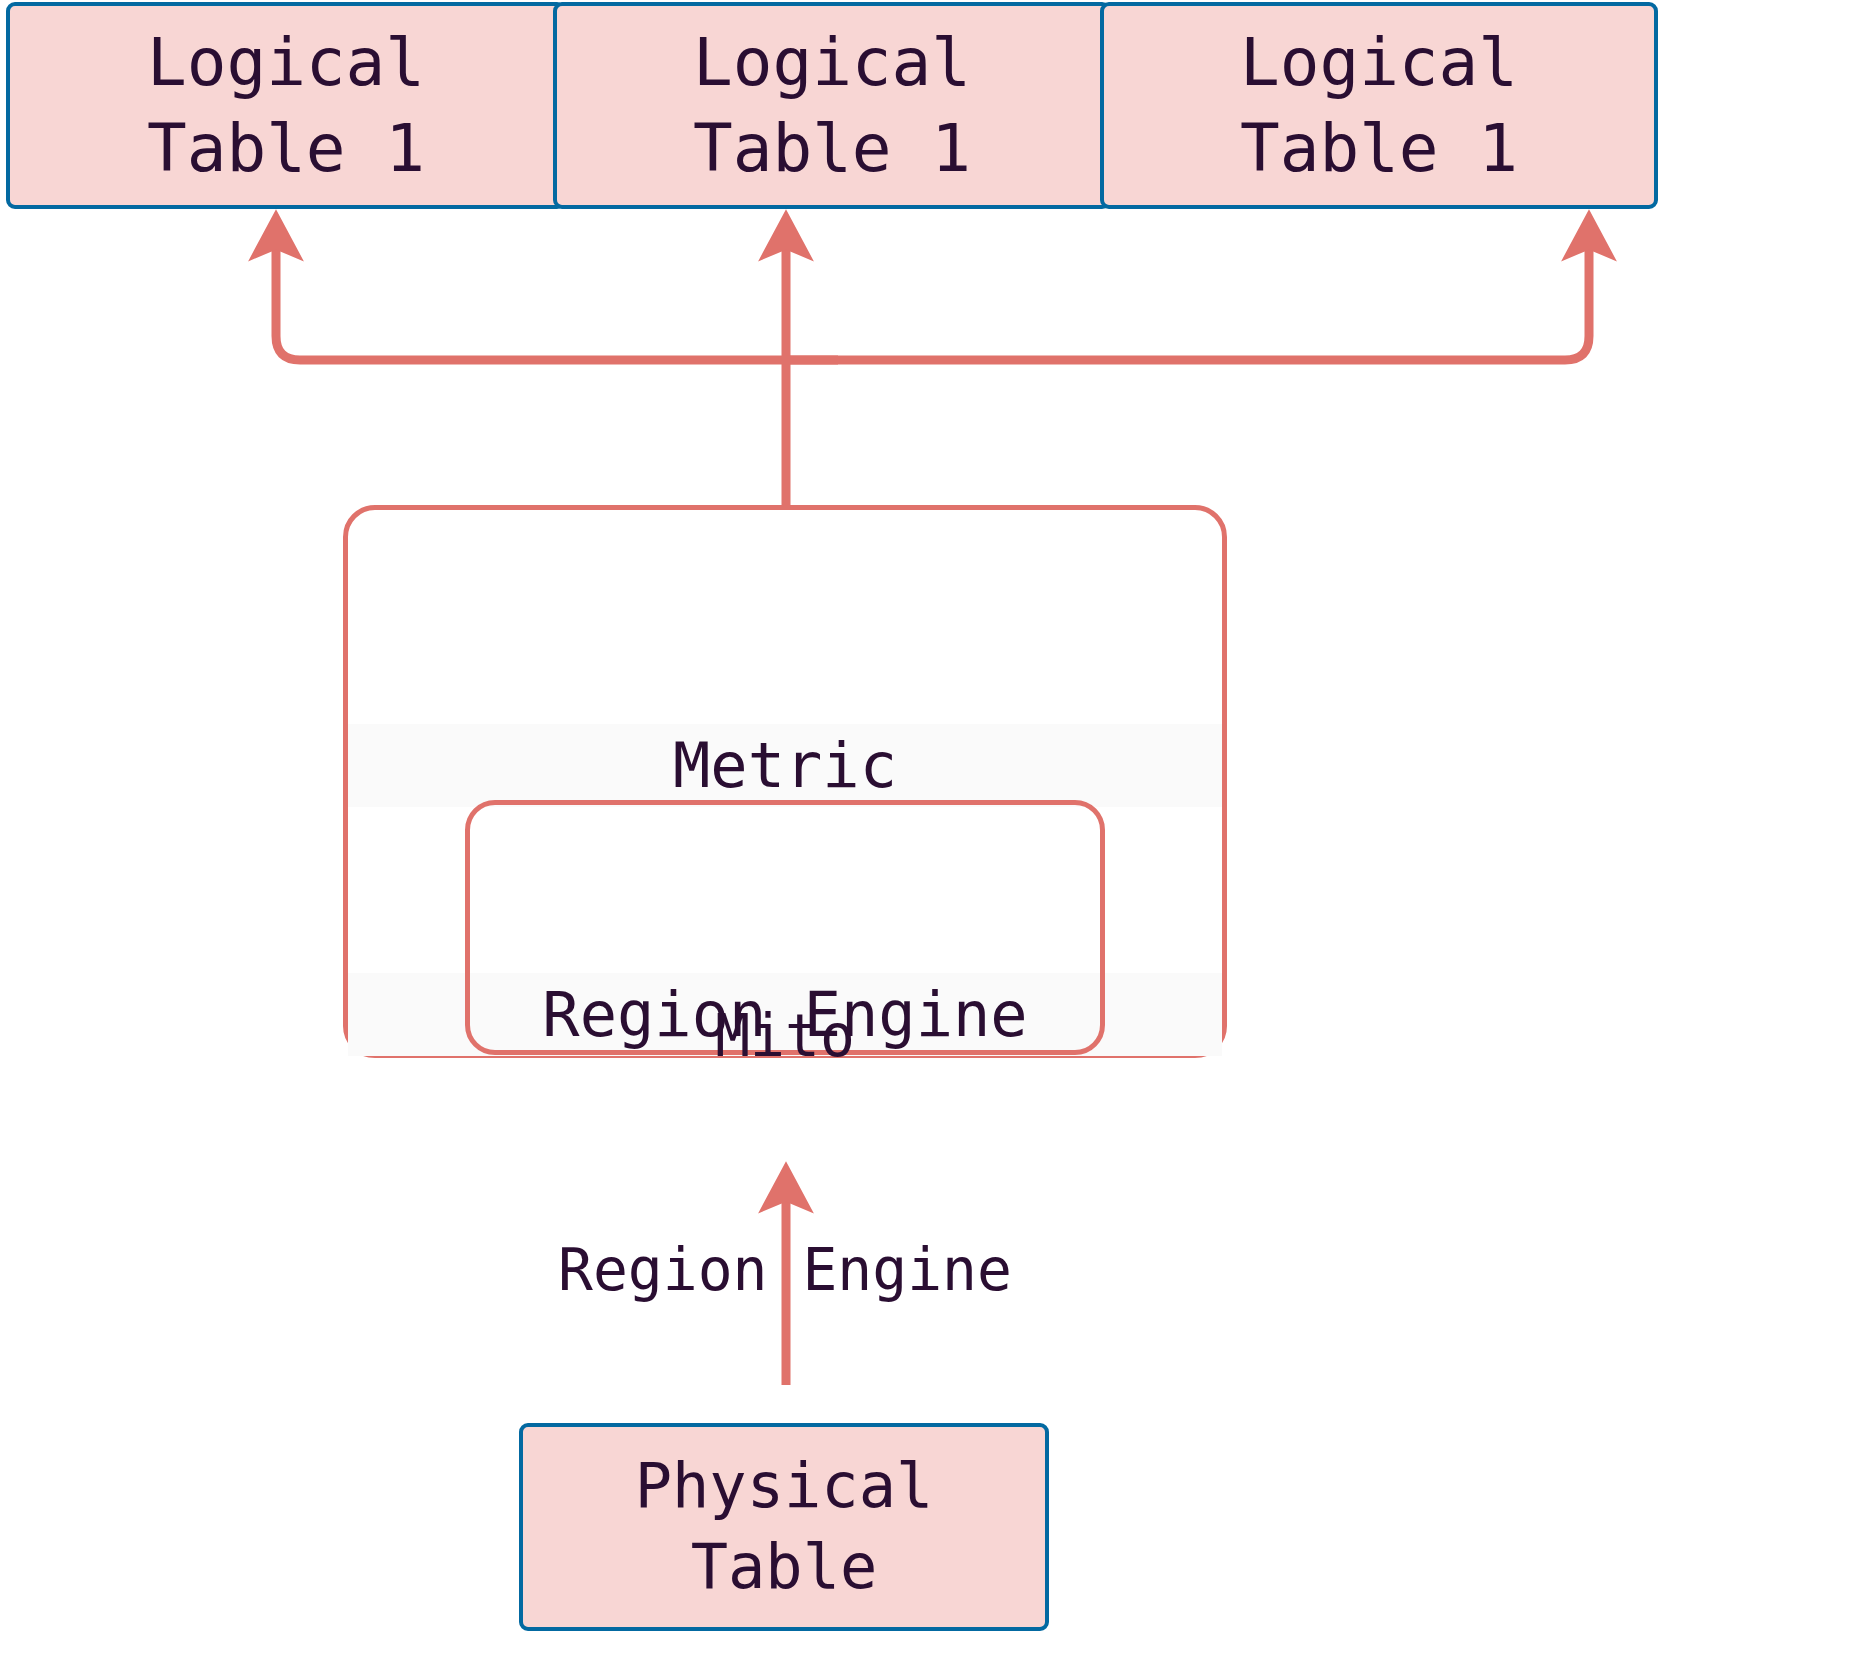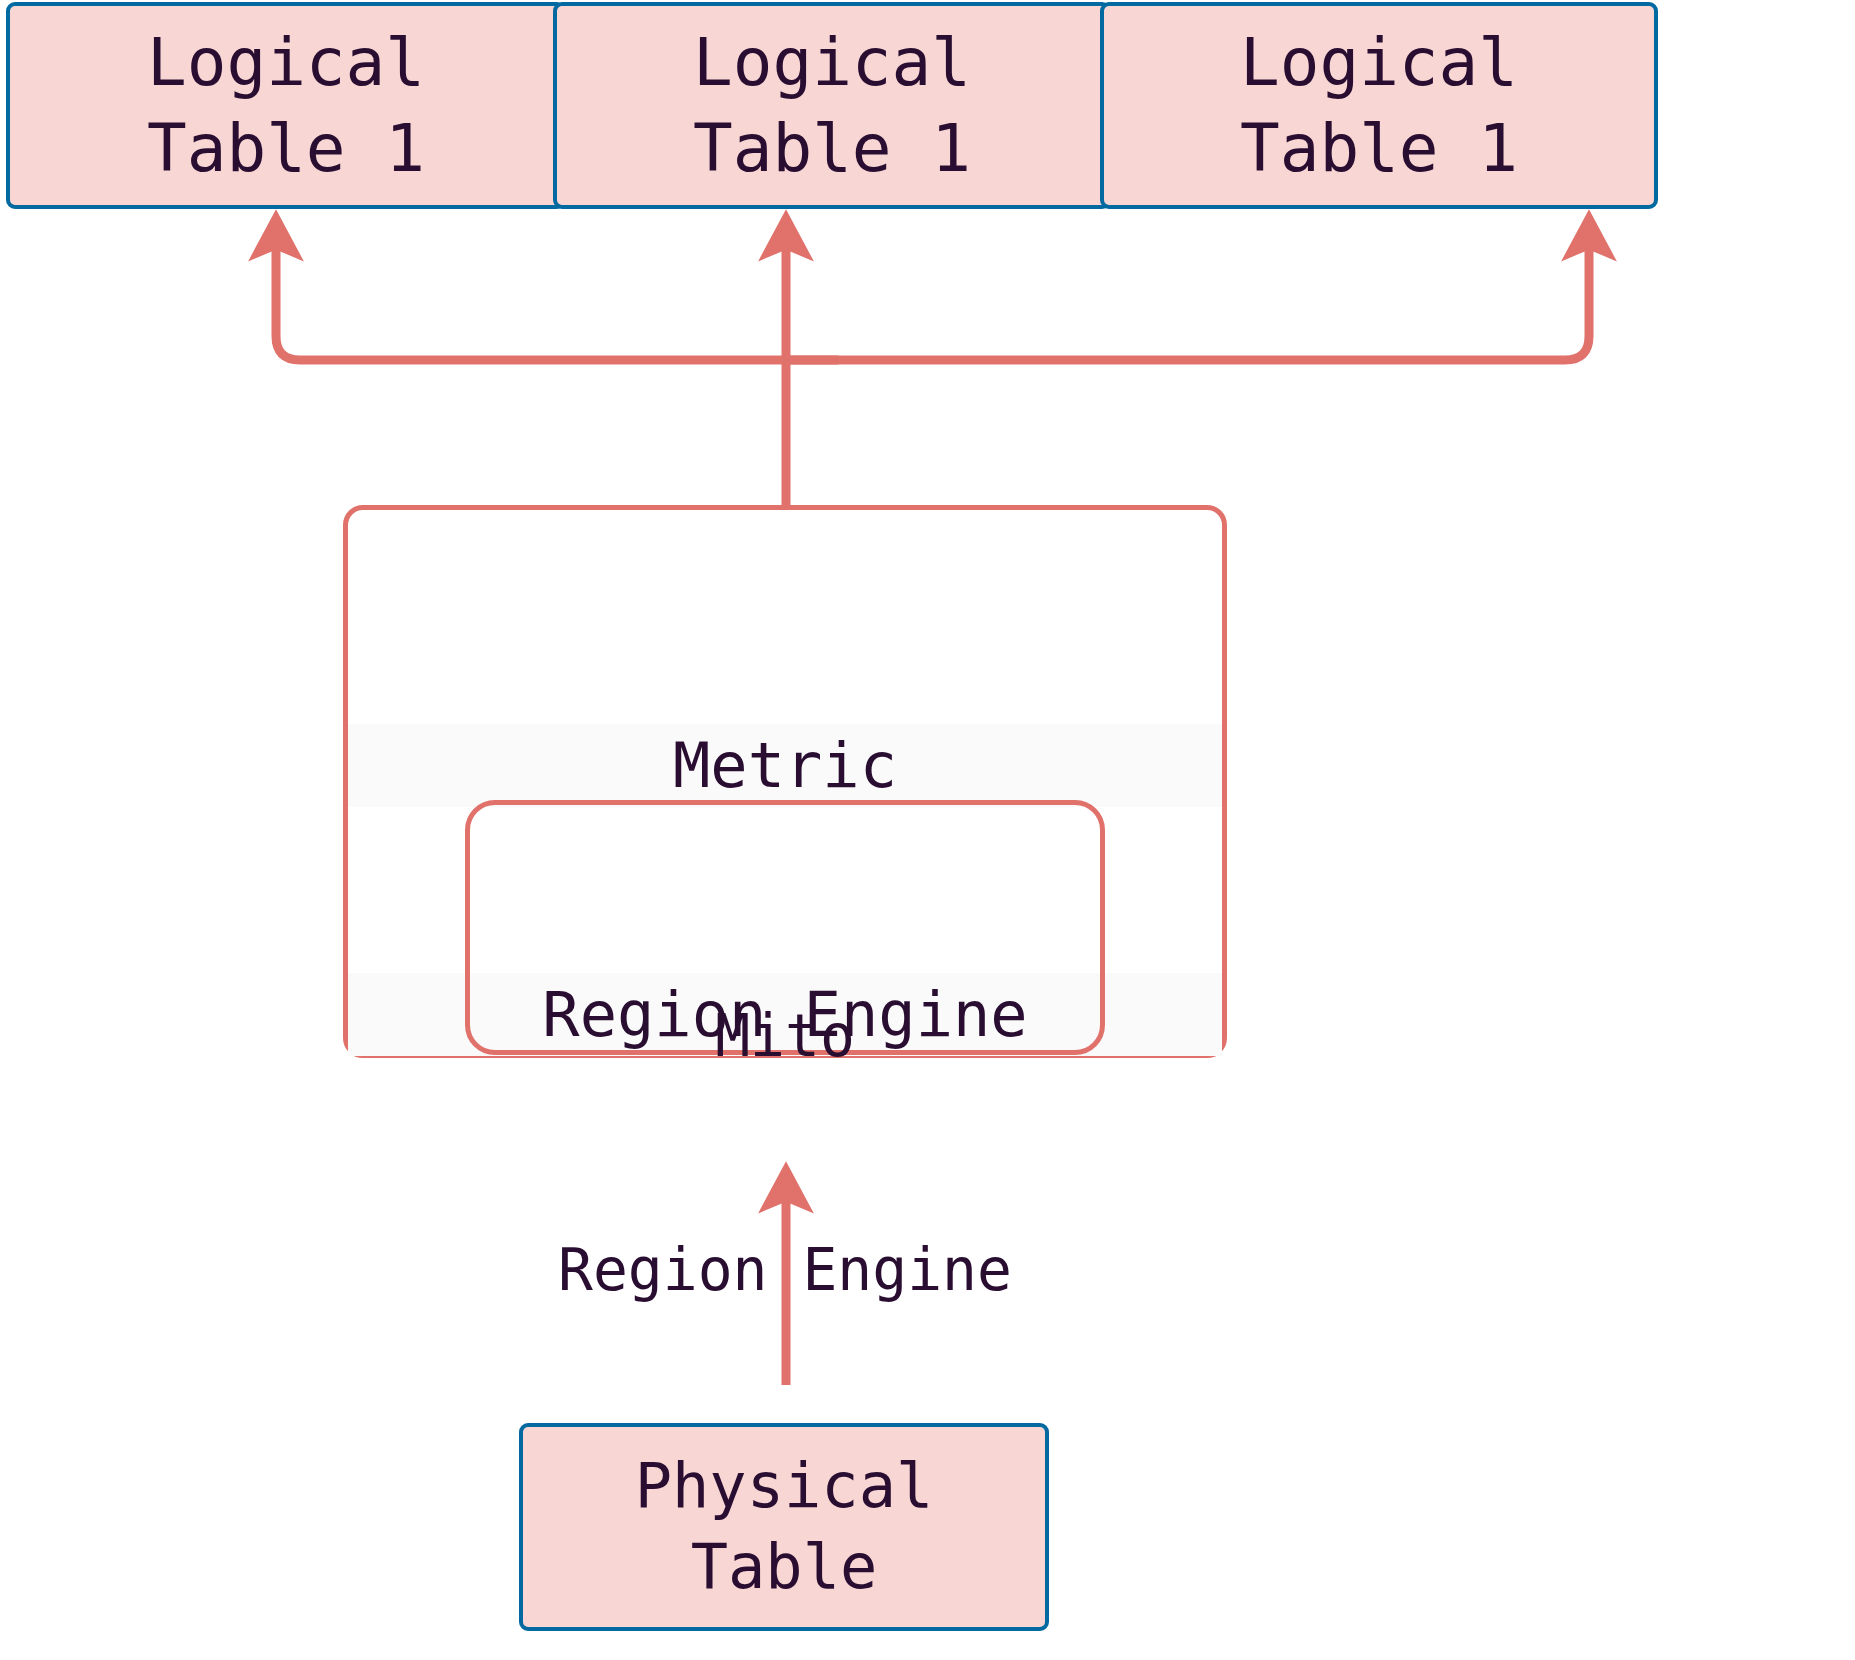--- a/index.html
+++ b/index.html
@@ -39,21 +39,21 @@
     letter-spacing: 0px;
   }
   .node-filled {
     background: #f8d6d4;
     border: 4px solid #0369a1;
     border-radius: 9px;
   }
   .node-open {
     background: transparent;
     border: 5px solid #e0726b;
-    border-radius: 20px;
+    border-radius: 32px;
     padding-left: 24px;
   }
   .node-open-inner {
     background: transparent;
     border: 5px solid #e0726b;
     border-radius: 30px;
   }
   .label-line {
     display: block;
   }

